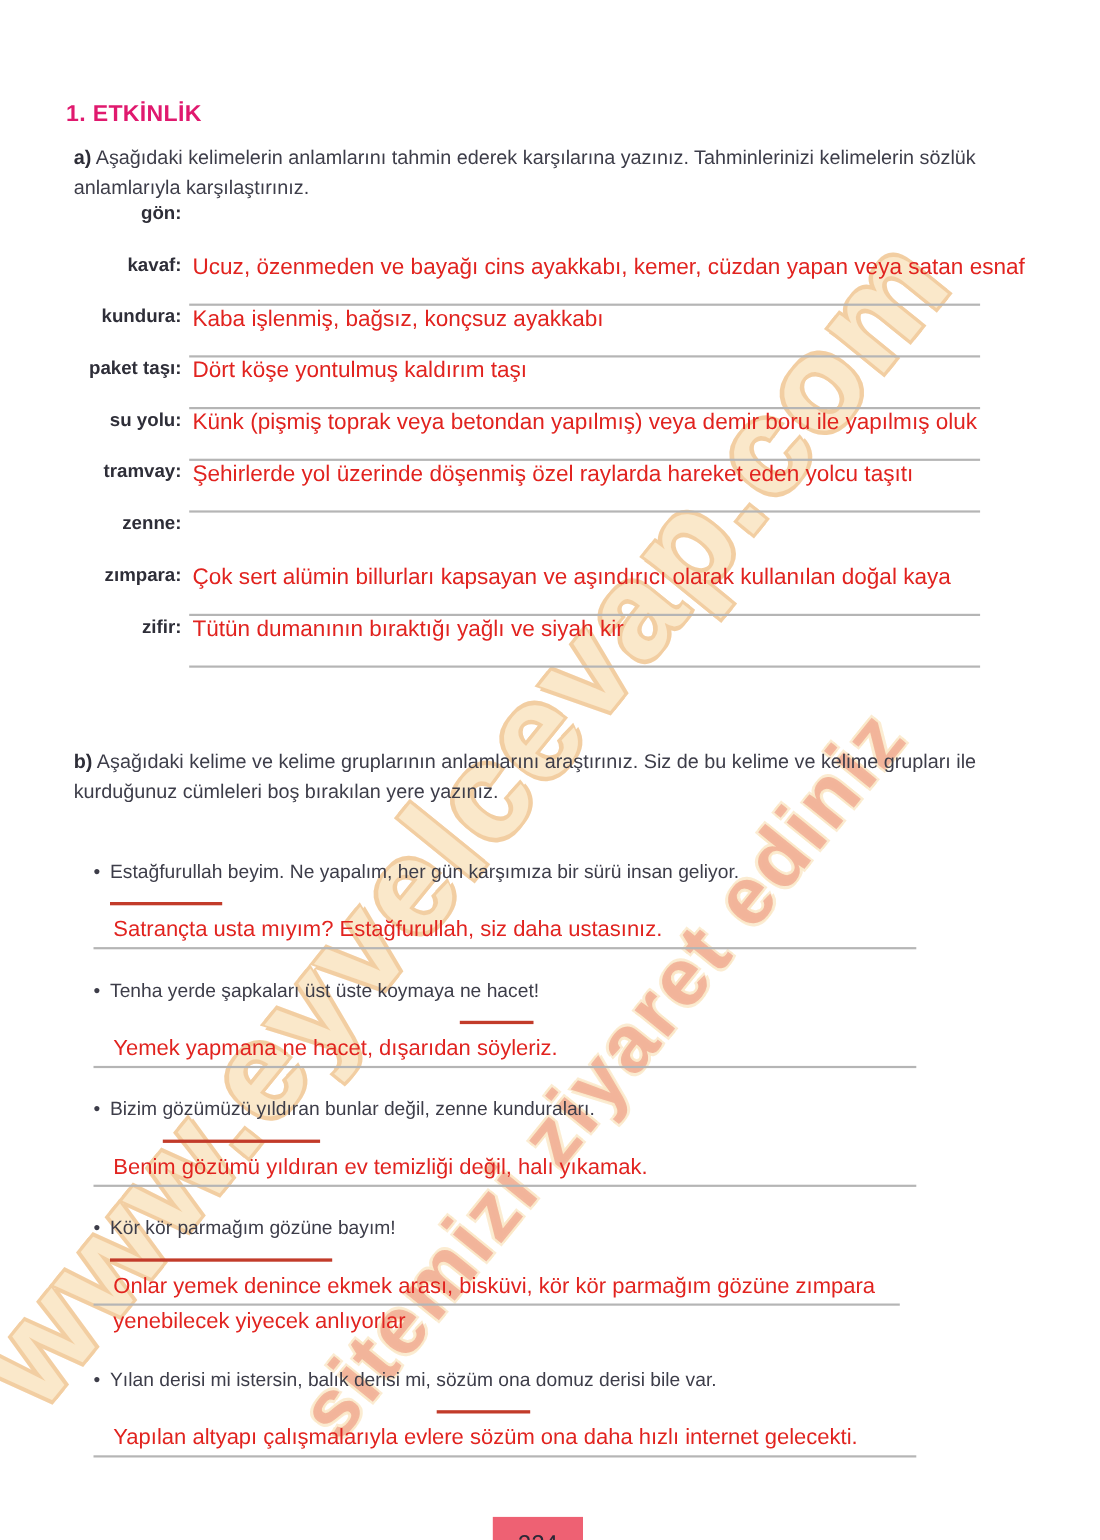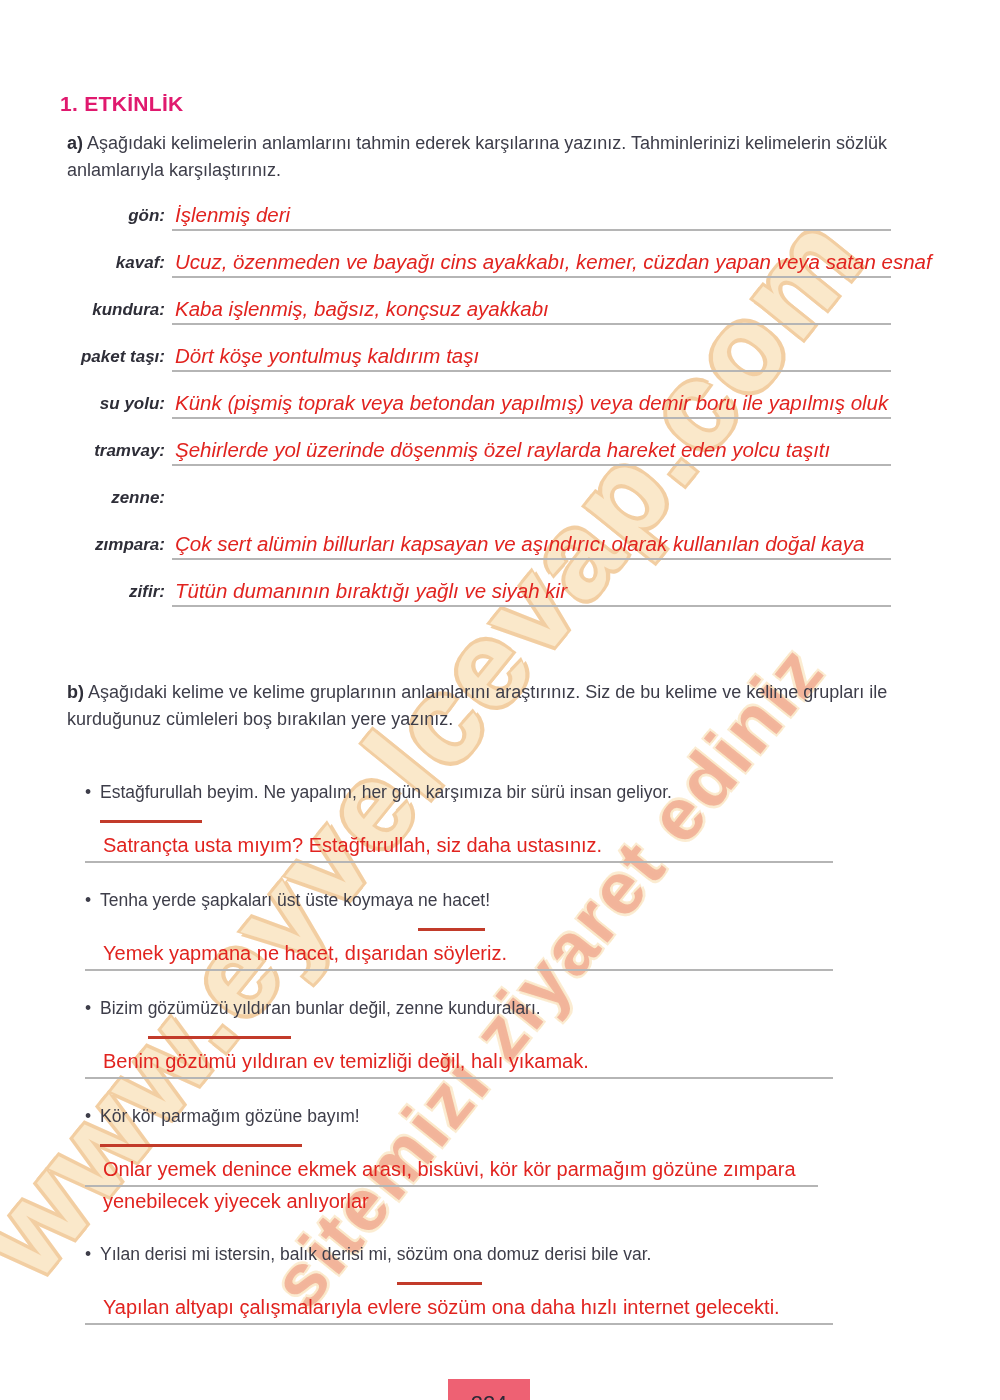--- a/index.html
+++ b/index.html
@@ -46,21 +46,21 @@
   }
   .instruction{
     position:absolute;left:67px;width:850px;
     color:var(--text-dark);font-size:18px;line-height:27px;
   }
   .instr-a{top:96px;}
   .instr-b{top:645px;}
   .instruction b{color:var(--term-dark);}
 
   .terms{position:absolute;left:40px;top:150px;width:920px;}
-  .row{display:flex;align-items:flex-end;height:47px;font-style:italic;}
+  .row{display:flex;height:47px;}
   .term{
     width:125px;text-align:right;flex:0 0 125px;
     font-weight:bold;color:var(--term-dark);font-size:17px;
     padding-bottom:5px;padding-right:7px;
   }
   .ans{
     flex:0 0 auto;width:716px;
     border-bottom:2px solid var(--line-gray);
     color:var(--answer-red);font-size:20.5px;
     white-space:nowrap;overflow:visible;
@@ -107,21 +107,20 @@
 
 <div class="content">
 
   <div class="page-title">1. ETKİNLİK</div>
 
   <div class="instruction instr-a"><b>a)</b><span> Aşağıdaki kelimelerin anlamlarını tahmin ederek karşılarına yazınız. Tahminlerinizi kelimelerin sözlük anlamlarıyla karşılaştırınız.</span></div>
 
   <div class="terms">
     <div class="row">
       <span class="term">gön:</span>
-      <span class="ans">İşlenmiş deri</span>
     </div>
     <div class="row">
       <span class="term">kavaf:</span>
       <span class="ans">Ucuz, özenmeden ve bayağı cins ayakkabı, kemer, cüzdan yapan veya satan esnaf</span>
     </div>
     <div class="row">
       <span class="term">kundura:</span>
       <span class="ans">Kaba işlenmiş, bağsız, konçsuz ayakkabı</span>
     </div>
     <div class="row">

